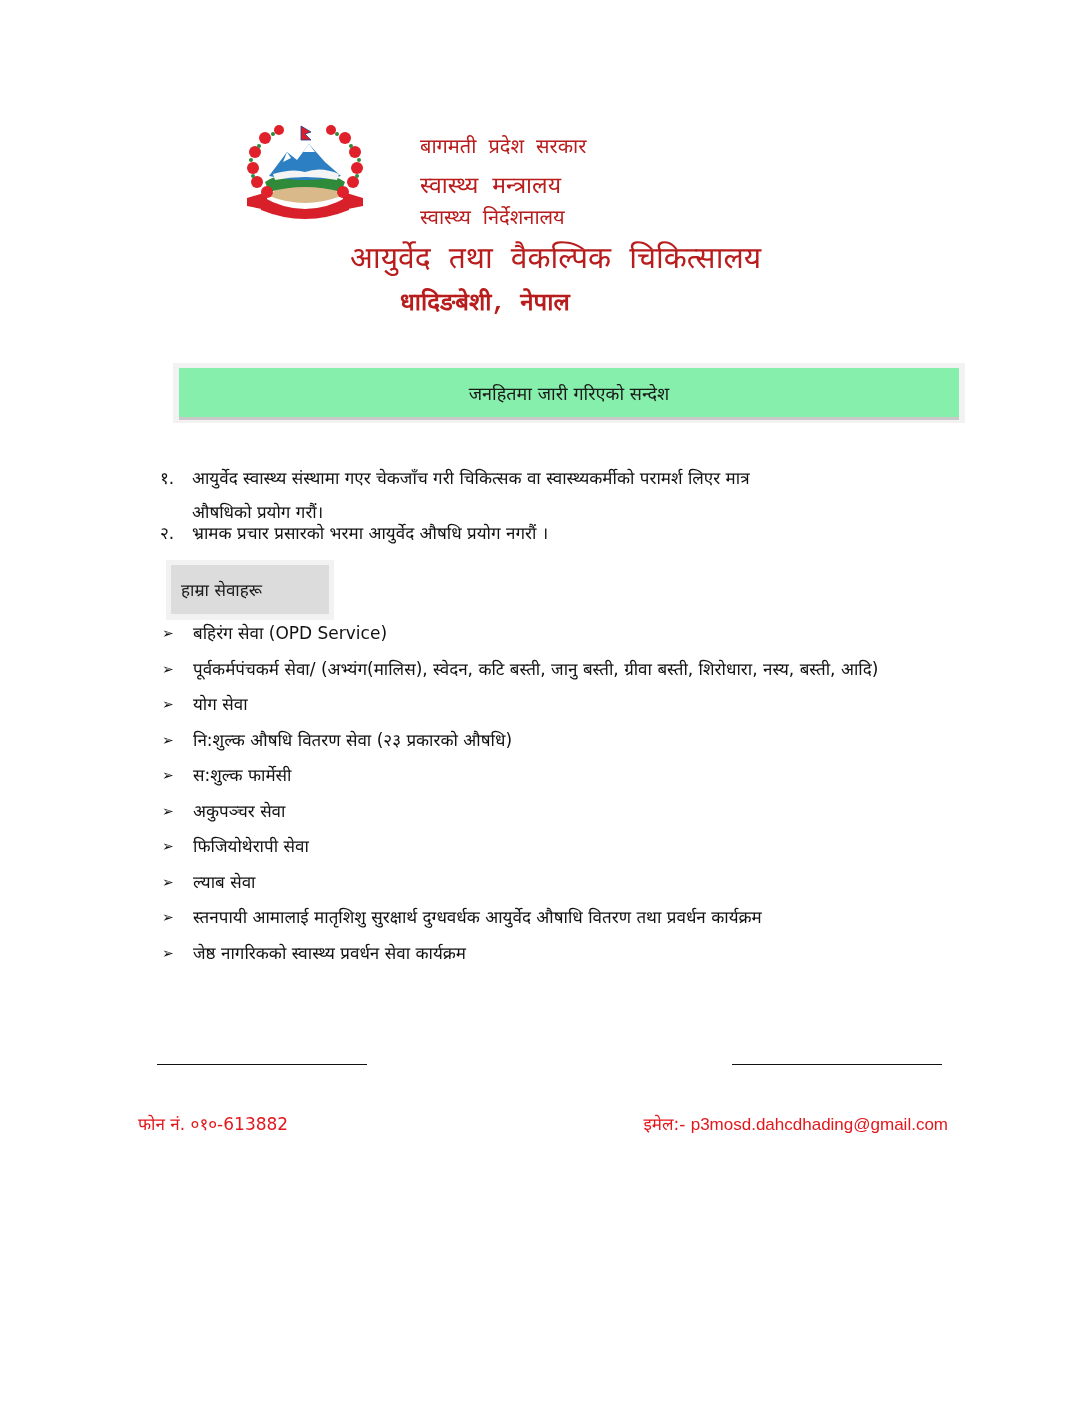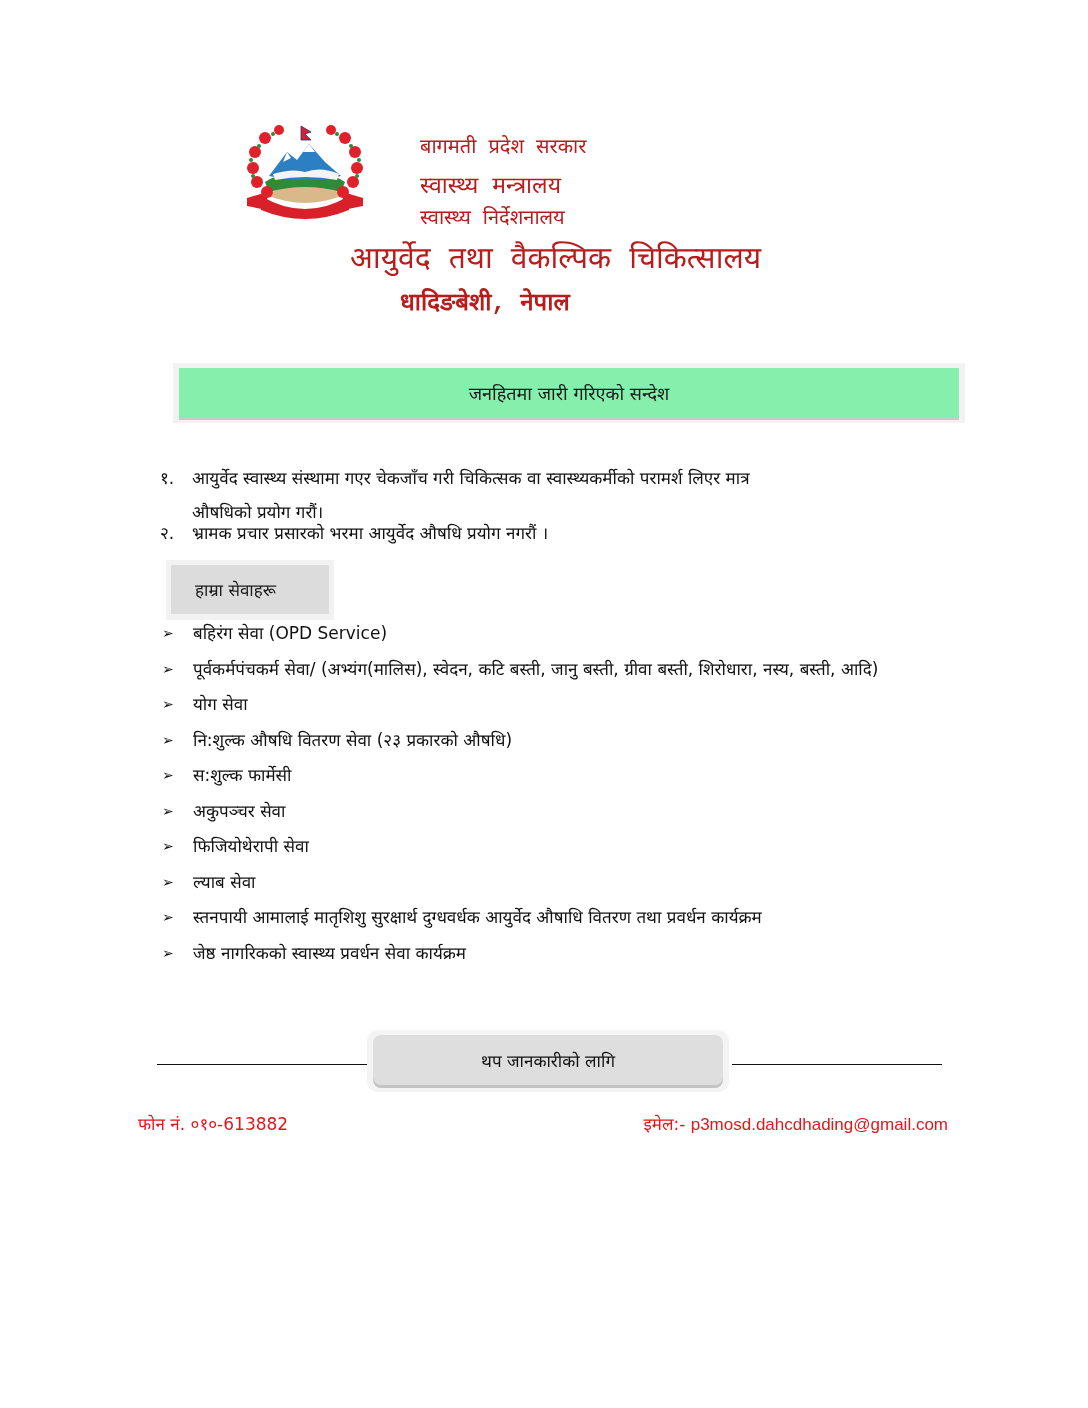--- a/index.html
+++ b/index.html
@@ -26,21 +26,21 @@
   .msg { position: absolute; left: 160px; width: 800px; font-size: 17px; line-height: 34px;
          text-align: justify; }
   .msg .num { display: inline-block; width: 32px; }
   .msg1 { top: 441px; margin-top: 20px; }
   .msg1 .cont { padding-left: 32px; }
   .msg2 { top: 516px; }
 
   .services-box { position: absolute; left: 166px; top: 560px; width: 168px; height: 60px;
                   background: #f2f2f2; }
   .services-inner { position: absolute; left: 5px; top: 5px; right: 5px; bottom: 6px;
-                    background: #dcdcdc; display: flex; align-items: center; padding-left: 24px;
+                    background: #dcdcdc; display: flex; align-items: center; padding-left: 10px;
                     font-size: 17px; color: #1a1a1a; }
 
   .svc-list { position: absolute; left: 160px; top: 616px; width: 805px; margin: 0; padding: 0;
               list-style: none; font-size: 17px; }
   .svc-list li { position: relative; padding-left: 33px; line-height: 34px; min-height: 35.5px; }
   .svc-list li .arrow { position: absolute; left: 2px; top: 0; font-size: 14px; }
   .svc-list li.two-line { line-height: 34px; }
 
   .contact-row { position: absolute; left: 157px; top: 1030px; width: 785px; height: 66px; }
   .line-left { position: absolute; left: 0; top: 34px; width: 210px; border-top: 1.5px solid #111; }
@@ -131,20 +131,17 @@
   <li><span class="arrow">➢</span><span>स:शुल्क फार्मेसी</span></li>
   <li><span class="arrow">➢</span><span>अकुपञ्चर सेवा</span></li>
   <li><span class="arrow">➢</span><span>फिजियोथेरापी सेवा</span></li>
   <li><span class="arrow">➢</span><span>ल्याब सेवा</span></li>
   <li><span class="arrow">➢</span><span>स्तनपायी आमालाई मातृशिशु सुरक्षार्थ दुग्धवर्धक आयुर्वेद औषाधि वितरण तथा प्रवर्धन कार्यक्रम</span></li>
   <li><span class="arrow">➢</span><span>जेष्ठ नागरिकको स्वास्थ्य प्रवर्धन सेवा कार्यक्रम</span></li>
 </ul>
 
 <div class="contact-row">
   <div class="line-left"></div>
-  <div class="contact-box">
-    <div class="contact-inner">थप जानकारीको लागि</div>
-  </div>
   <div class="line-right"></div>
 </div>
 
 <div class="phone">फोन नं. ०१०-613882</div>
 <div class="email"><span class="lbl">इमेल:- </span><span>p3mosd.dahcdhading@gmail.com</span></div>
 
 </body></html>

